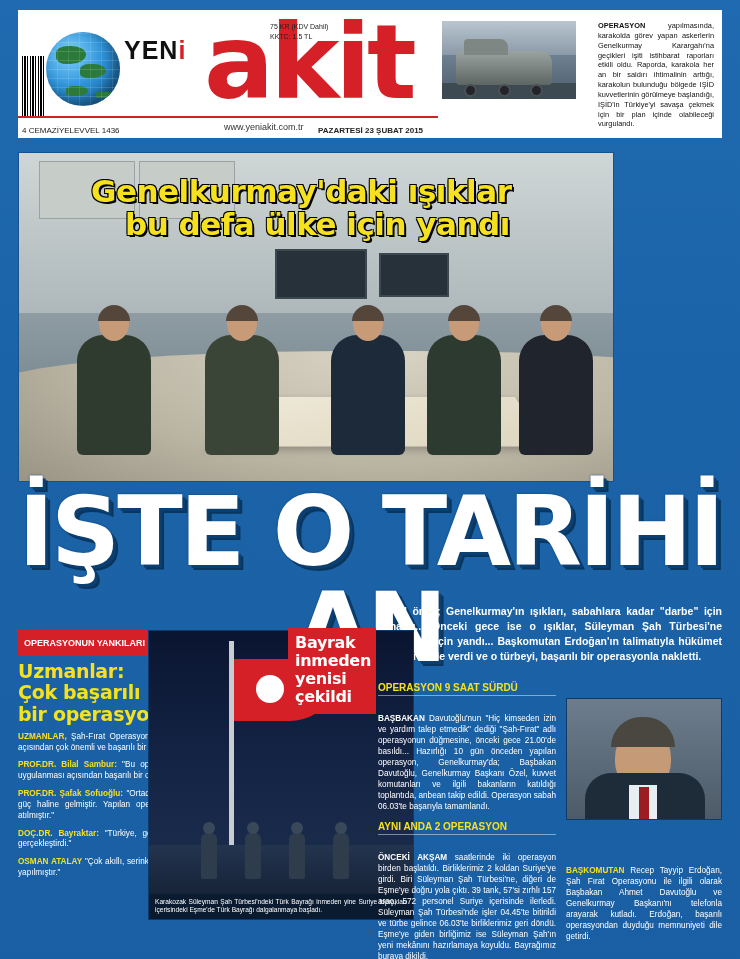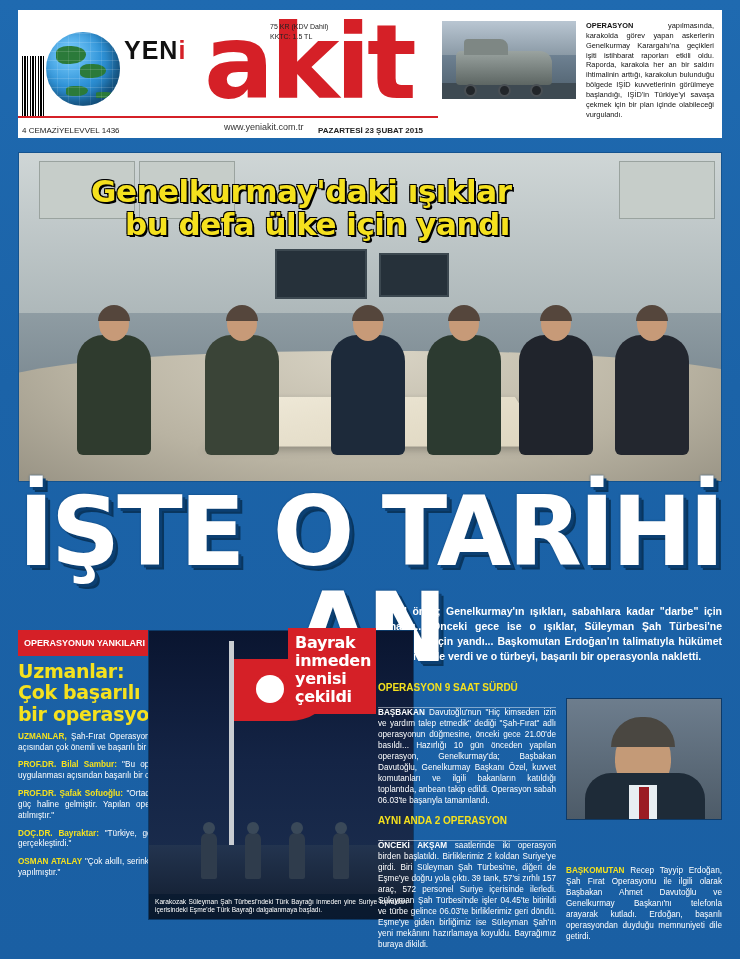--- a/index.html
+++ b/index.html
@@ -74,21 +74,21 @@
   }
   .mh-dateline-r {
     position:absolute; left:300px; bottom:3px; font-size:8px; color:#222; font-weight:bold;
   }
 
   
   .mh-right { position:relative; width:284px; height:100%; padding:6px 8px 6px 4px; }
   .promo-title {
     font-size:15.5px; font-weight:bold; color:#0d2f63; line-height:1.12; letter-spacing:-.3px;
   }
-  .promo-body { display:flex; margin-top:5px; gap:10px; }
+  .promo-body { display:flex; margin-top:5px; gap:22px; }
   .promo-photo {
     width:134px; height:78px; flex:none; position:relative; overflow:hidden;
     background:linear-gradient(180deg,#93a6b4 0%, #6d8091 45%, #4b5c69 100%);
   }
   .promo-photo .truck {
     position:absolute; left:14px; top:30px; width:96px; height:34px;
     background:linear-gradient(180deg,#9aa3a0,#5d6663);
     border-radius:5px 12px 4px 4px;
   }
   .promo-photo .truck:before{
@@ -105,21 +105,21 @@
   }
   .promo-photo .sky{
     position:absolute; left:0; top:0; width:100%; height:34px;
     background:linear-gradient(180deg,#b9c6d2,#8b9aa6);
   }
   .promo-text { font-size:7.4px; line-height:1.33; color:#111; text-align:justify; }
   .promo-text b { color:#111; }
 
   
   .main-photo {
-    position:absolute; left:18px; top:152px; width:704px; height:330px;
+    position:absolute; left:18px; top:152px; width:596px; height:330px;
     background:linear-gradient(180deg,#b9c4c8 0%, #9aa7ad 35%, #7d8b93 70%, #6b787f 100%);
     overflow:hidden;
     border:1px solid #14538f;
     padding-left:21px;
   }
   .mp-wall{
     position:absolute; left:0; top:0; width:100%; height:160px;
     background:linear-gradient(180deg,#cfd6d6,#aeb8ba);
   }
   .mp-cabinet{
@@ -209,22 +209,22 @@
   }
   .bayrak-box{
     position:absolute; left:288px; top:628px; width:88px;
     background:#d52027; color:#fff; padding:6px 7px 8px;
     font-family:"DejaVu Sans",sans-serif; font-weight:bold; font-size:16px; line-height:1.12;
     letter-spacing:-.3px;
   }
 
   .right-col{ position:absolute; left:378px; top:682px; width:178px; }
   .rc-head{
-    color:#f5e11e; font-weight:bold; font-size:10px; margin-bottom:0;
-    border-bottom:1px solid rgba(255,255,255,.45); padding-bottom:14px;
+    color:#f5e11e; font-weight:bold; font-size:10px; margin-bottom:18px;
+    border-bottom:1px solid rgba(255,255,255,.45); padding-bottom:2px;
   }
   .rc-body{ font-size:8.2px; line-height:1.34; color:#fff; text-align:justify; }
   .rc-body b{ color:#fff; }
 
   .erdogan-photo{
     position:absolute; left:566px; top:698px; width:156px; height:122px;
     background:linear-gradient(180deg,#6d7d8d 0%, #4d5b68 100%);
     overflow:hidden; border:1px solid #0d3a68;
   }
   .ep-head{ position:absolute; left:48px; top:26px; width:56px; height:66px; border-radius:50% 50% 45% 45%; background:#c49a77;}

